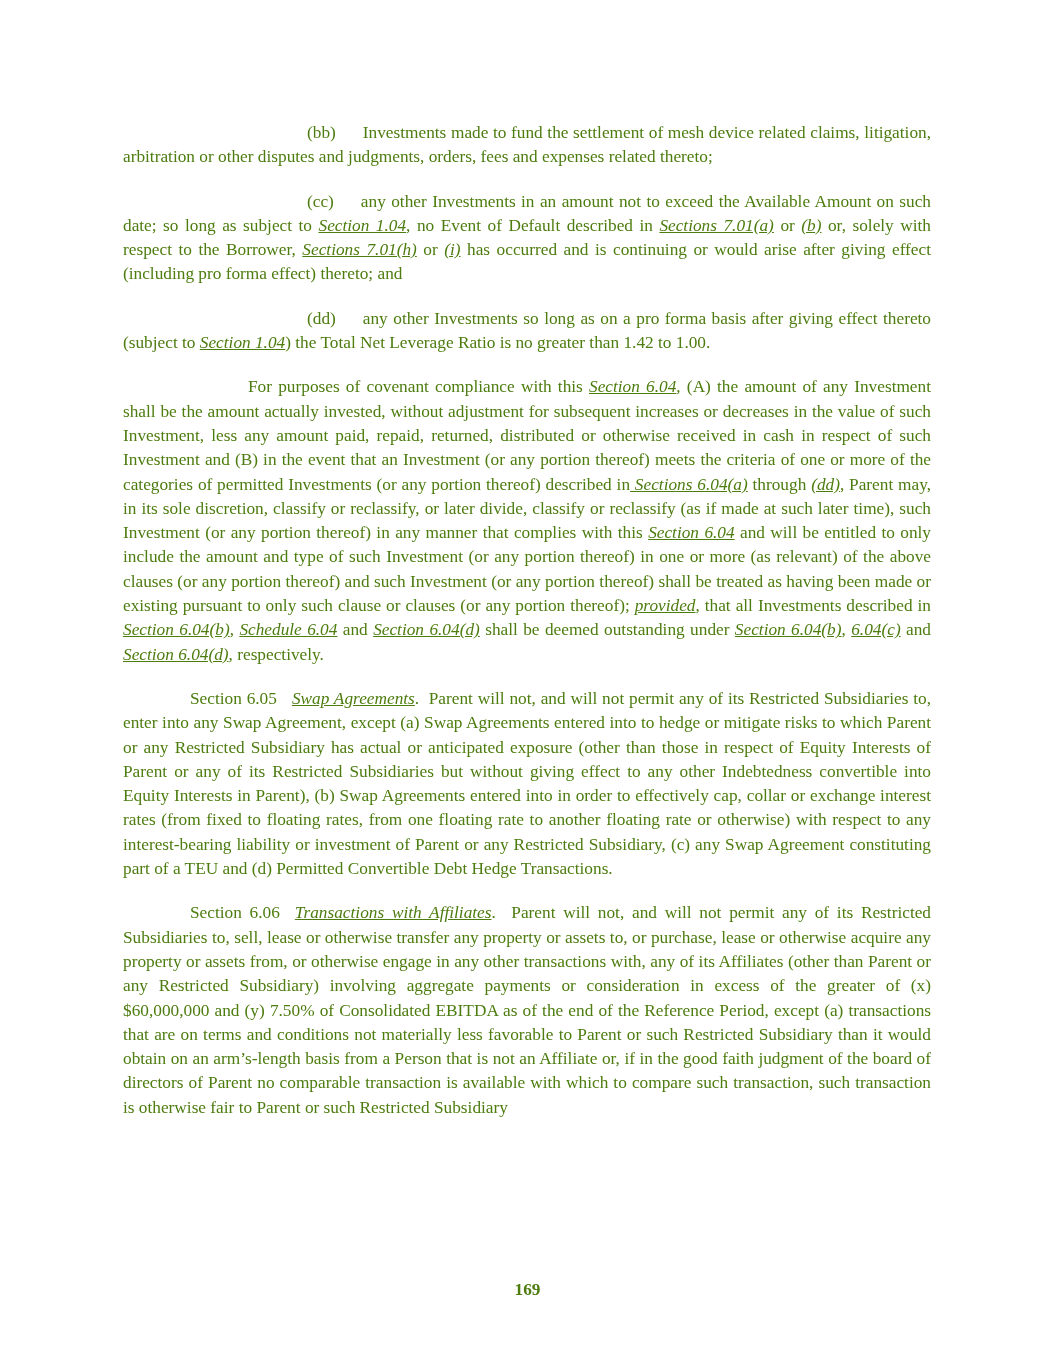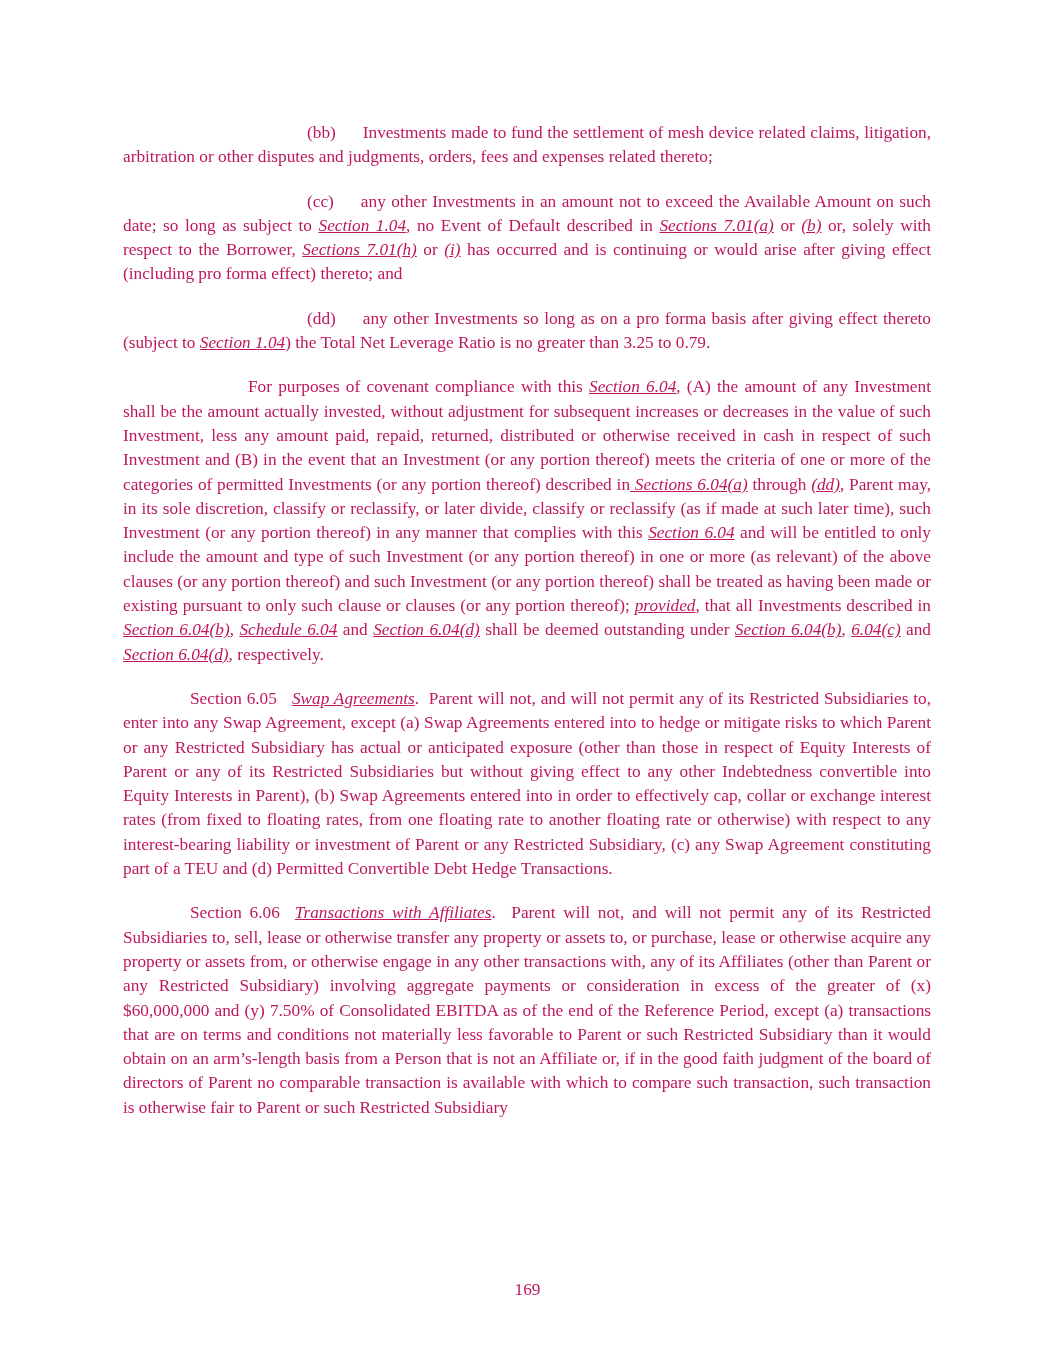--- a/index.html
+++ b/index.html
@@ -5,21 +5,21 @@
   html, body {
     margin: 0;
     padding: 0;
     background: #ffffff;
   }
   .page {
     position: relative;
     width: 1055px;
     height: 1365px;
     background: #ffffff;
-    color: #be185d;
+    color: #4d7c0f;
     font-family: "Liberation Serif", "DejaVu Serif", serif;
     font-size: 17.3px;
     line-height: 24.3px;
     overflow: hidden;
   }
   .content {
     position: absolute;
     left: 123px;
     top: 121px;
     width: 808px;
@@ -33,28 +33,29 @@
   p.section      { text-indent: 67px; }
   .u { text-decoration: underline; font-style: italic; }
   .tab { display: inline-block; width: 27px; }
   .tab.sm { display: inline-block; width: 15px; }
   .page-number {
     position: absolute;
     left: 0;
     right: 0;
     top: 1278px;
     text-align: center;
+    font-weight: bold;
   }
 </style>
 </head>
 <body>
 
 <div class="page">
   <div class="content" id="paragraphs">
       <p class="para sub-clause"><span>(bb)</span><span class="tab"></span><span>Investments made to fund the settlement of mesh device related claims, litigation, arbitration or other disputes and judgments, orders, fees and expenses related thereto;</span></p>
       <p class="para sub-clause"><span>(cc)</span><span class="tab"></span><span>any other Investments in an amount not to exceed the Available Amount on such date; so long as subject to </span><span class="u">Section 1.04</span><span>, no Event of Default described in </span><span class="u">Sections 7.01(a)</span><span> or </span><span class="u">(b)</span><span> or, solely with respect to the Borrower, </span><span class="u">Sections 7.01(h)</span><span> or </span><span class="u">(i)</span><span> has occurred and is continuing or would arise after giving effect (including pro forma effect) thereto; and</span></p>
-      <p class="para sub-clause"><span>(dd)</span><span class="tab"></span><span>any other Investments so long as on a pro forma basis after giving effect thereto (subject to </span><span class="u">Section 1.04</span><span>) the Total Net Leverage Ratio is no greater than 3.25 to 0.79.</span></p>
+      <p class="para sub-clause"><span>(dd)</span><span class="tab"></span><span>any other Investments so long as on a pro forma basis after giving effect thereto (subject to </span><span class="u">Section 1.04</span><span>) the Total Net Leverage Ratio is no greater than 1.42 to 1.00.</span></p>
       <p class="para body-indent"><span>For purposes of covenant compliance with this </span><span class="u">Section 6.04</span><span>, (A) the amount of any Investment shall be the amount actually invested, without adjustment for subsequent increases or decreases in the value of such Investment, less any amount paid, repaid, returned, distributed or otherwise received in cash in respect of such Investment and (B) in the event that an Investment (or any portion thereof) meets the criteria of one or more of the categories of permitted Investments (or any portion thereof) described in</span><span class="u"> Sections 6.04(a)</span><span> through </span><span class="u">(dd)</span><span>, Parent may, in its sole discretion, classify or reclassify, or later divide, classify or reclassify (as if made at such later time), such Investment (or any portion thereof) in any manner that complies with this </span><span class="u">Section 6.04</span><span> and will be entitled to only include the amount and type of such Investment (or any portion thereof) in one or more (as relevant) of the above clauses (or any portion thereof) and such Investment (or any portion thereof) shall be treated as having been made or existing pursuant to only such clause or clauses (or any portion thereof); </span><span class="u">provided</span><span>, that all Investments described in </span><span class="u">Section 6.04(b)</span><span>, </span><span class="u">Schedule 6.04</span><span> and </span><span class="u">Section 6.04(d)</span><span> shall be deemed outstanding under </span><span class="u">Section 6.04(b)</span><span>, </span><span class="u">6.04(c)</span><span> and </span><span class="u">Section 6.04(d)</span><span>, respectively.</span></p>
       <p class="para section"><span>Section 6.05</span><span class="tab sm"></span><span class="u">Swap Agreements</span><span>.&nbsp; Parent will not, and will not permit any of its Restricted Subsidiaries to, enter into any Swap Agreement, except (a) Swap Agreements entered into to hedge or mitigate risks to which Parent or any Restricted Subsidiary has actual or anticipated exposure (other than those in respect of Equity Interests of Parent or any of its Restricted Subsidiaries but without giving effect to any other Indebtedness convertible into Equity Interests in Parent), (b) Swap Agreements entered into in order to effectively cap, collar or exchange interest rates (from fixed to floating rates, from one floating rate to another floating rate or otherwise) with respect to any interest-bearing liability or investment of Parent or any Restricted Subsidiary, (c) any Swap Agreement constituting part of a TEU and (d) Permitted Convertible Debt Hedge Transactions.</span></p>
       <p class="para section"><span>Section 6.06</span><span class="tab sm"></span><span class="u">Transactions with Affiliates</span><span>.&nbsp; Parent will not, and will not permit any of its Restricted Subsidiaries to, sell, lease or otherwise transfer any property or assets to, or purchase, lease or otherwise acquire any property or assets from, or otherwise engage in any other transactions with, any of its Affiliates (other than Parent or any Restricted Subsidiary) involving aggregate payments or consideration in excess of the greater of (x) $60,000,000 and (y) 7.50% of Consolidated EBITDA as of the end of the Reference Period, except (a) transactions that are on terms and conditions not materially less favorable to Parent or such Restricted Subsidiary than it would obtain on an arm’s-length basis from a Person that is not an Affiliate or, if in the good faith judgment of the board of directors of Parent no comparable transaction is available with which to compare such transaction, such transaction is otherwise fair to Parent or such Restricted Subsidiary</span></p>
     </div>
   <div class="page-number">169</div>
 </div>
 
 </body></html>

